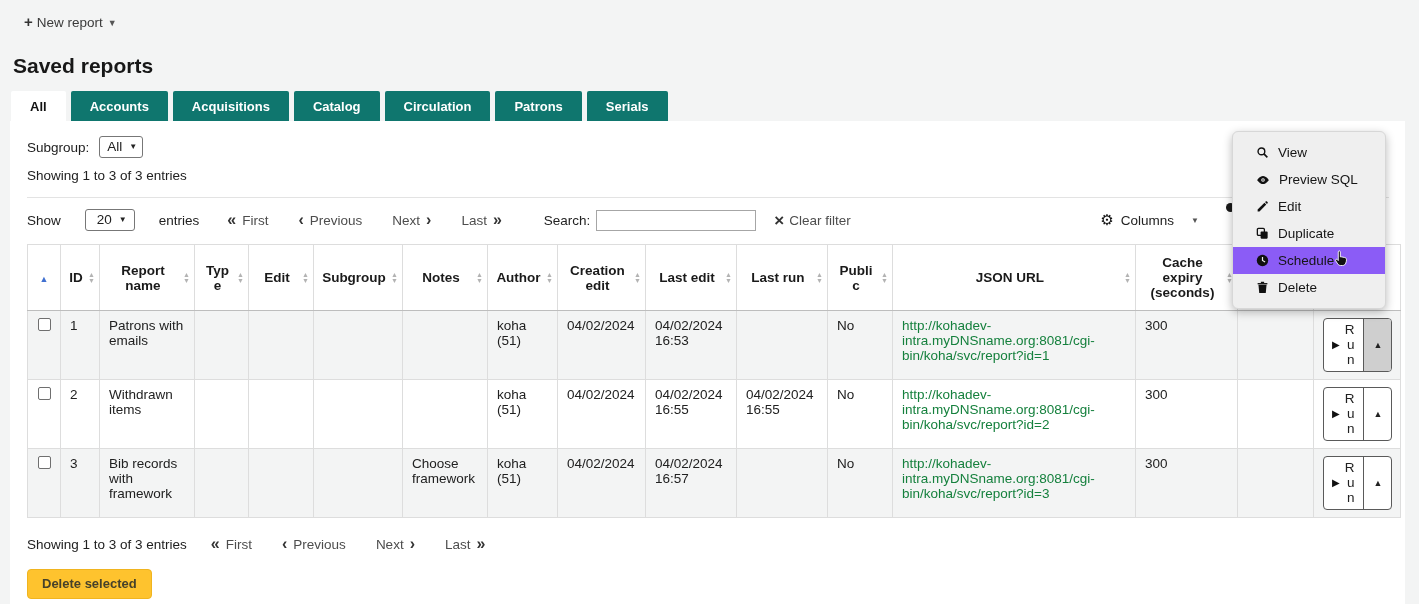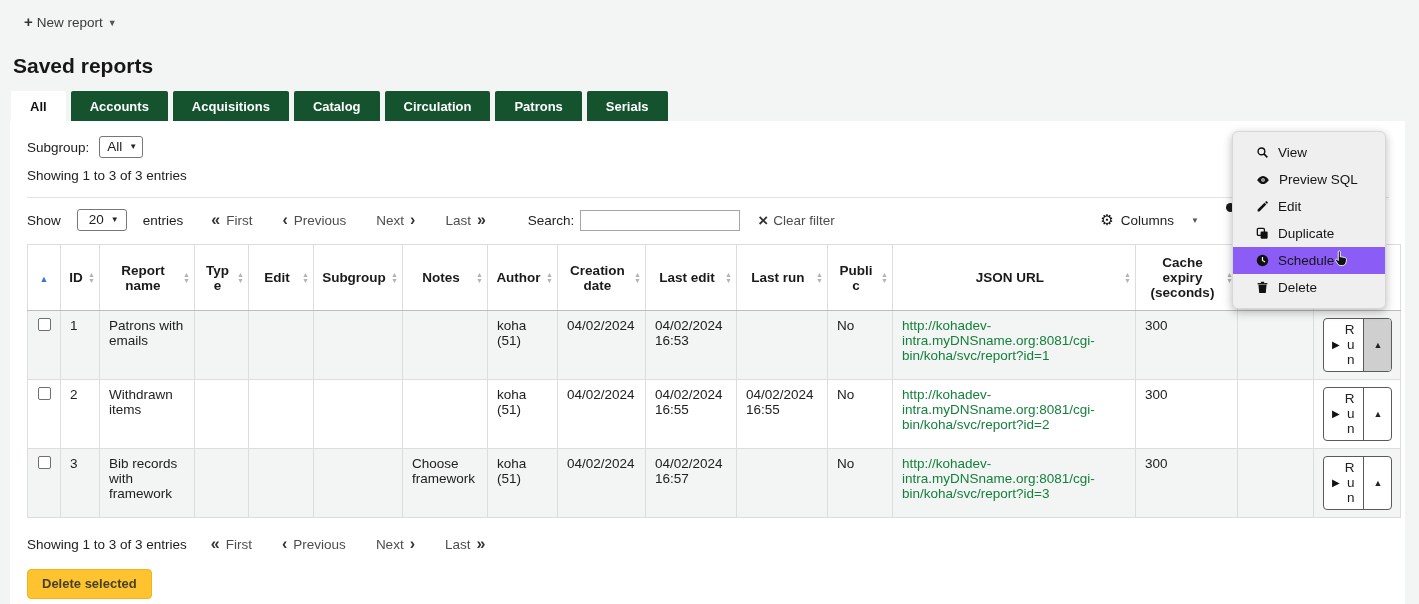--- a/index.html
+++ b/index.html
@@ -12,41 +12,41 @@
   
   .top-toolbar { padding:13px 0 0 24px; color:#3a3a3a; }
   .top-toolbar .plus { font-weight:bold; font-size:15px; margin-right:4px; color:#333; }
   .top-toolbar .caret { font-size:9px; color:#555; margin-left:5px; vertical-align:1px; }
   .new-report-btn { cursor:pointer; display:inline-block; }
   
   h1.page-title { margin:24px 0 13px 13px; font-size:21px; font-weight:bold; color:#171717; }
   
   .tabs { margin-left:11px; display:flex; gap:5px; height:30px; }
   .tab {
-    background:#14532d; color:#fff; font-weight:bold; font-size:13px;
+    background:#0f766e; color:#fff; font-weight:bold; font-size:13px;
     padding:0 19px; display:flex; align-items:center; border-radius:2px 2px 0 0; cursor:pointer;
   }
   .tab.active { background:#fff; color:#111; }
   
   .main-panel {
     background:#fff; margin:0 14px 0 10px; padding:12px 16px 22px 17px; min-height:460px;
   }
   .subgroup-row { margin:3px 0 10px; display:flex; align-items:center; gap:10px; }
   .select-box {
     border:1px solid #777; border-radius:3px; background:#fff; padding:2px 5px 3px 7px;
     display:inline-flex; align-items:center; gap:7px; cursor:pointer;
   }
   .select-box .caret { font-size:8px; color:#222; }
   .summary { margin:6px 0 12px; }
   
   .dt-toolbar {
     border-top:1px solid #e3e3e3; margin-top:14px; padding:11px 0 4px;
     display:flex; align-items:center;
   }
-  .show-group { display:flex; align-items:center; gap:16px; }
+  .show-group { display:flex; align-items:center; gap:24px; }
   .pagination { display:flex; align-items:center; color:#4d4d4d; margin-left:28px; }
   .page-btn { margin-right:30px; cursor:pointer; display:flex; align-items:center; gap:6px; white-space:nowrap; }
   .page-btn .pg-ico { font-size:16px; color:#333; font-weight:bold; line-height:1; }
   .search-group { display:flex; align-items:center; gap:6px; margin-left:12px; color:#222; }
   .search-input { width:160px; height:21px; border:1px solid #a6a6a6; background:#fff; padding:0 4px; font:inherit; }
   .clear-filter { display:flex; align-items:center; gap:5px; margin-left:18px; color:#4d4d4d; cursor:pointer; }
   .clear-filter .x-ico { font-size:17px; font-weight:bold; color:#333; line-height:1; }
   .columns-btn { margin-left:auto; margin-right:190px; display:flex; align-items:center; gap:7px; cursor:pointer; color:#222; }
   .columns-btn .gear { font-size:15px; color:#111; }
   .columns-btn .caret { font-size:8px; color:#555; margin-left:10px; }
@@ -214,21 +214,21 @@
               <i>▼</i>
             </span></th>
         <th><span>Notes</span><span class="sort">
               <i>▲</i>
               <i>▼</i>
             </span></th>
         <th><span>Author</span><span class="sort">
               <i>▲</i>
               <i>▼</i>
             </span></th>
-        <th><span>Creation date</span><span class="sort">
+        <th><span>Creation edit</span><span class="sort">
               <i>▲</i>
               <i>▼</i>
             </span></th>
         <th><span>Last edit</span><span class="sort">
               <i>▲</i>
               <i>▼</i>
             </span></th>
         <th><span>Last run</span><span class="sort">
               <i>▲</i>
               <i>▼</i>

